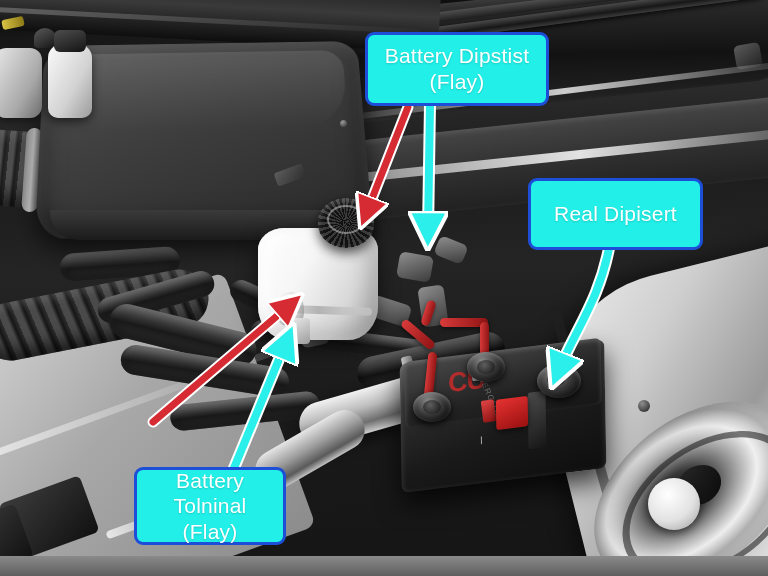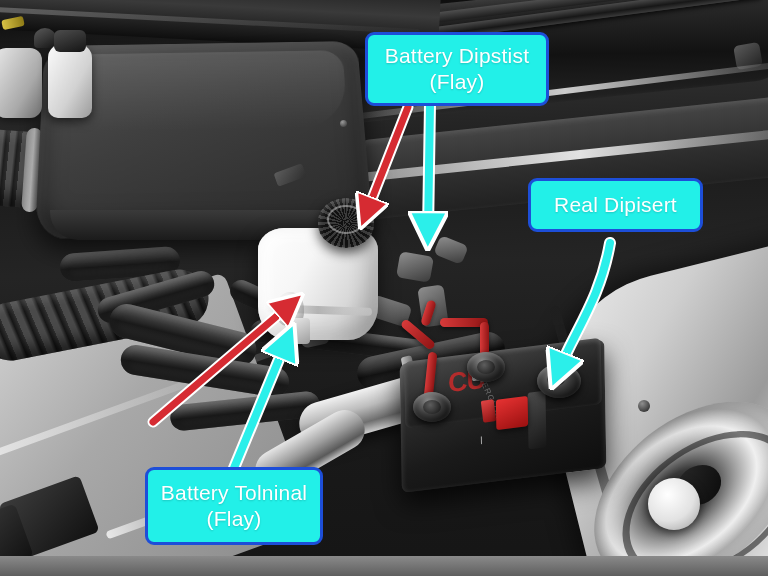--- a/index.html
+++ b/index.html
@@ -397,22 +397,22 @@
     text-align:center;
     font-size:21px;
     line-height:1.22;
     padding:8px 12px;
     box-sizing:border-box;
     text-shadow:0 1px 2px rgba(0,0,0,.18);
     display:flex;align-items:center;justify-content:center;
     letter-spacing:.2px;
   }
   #callout-dipstick{left:365px;top:32px;width:184px;height:74px;}
-  #callout-dispenser{left:528px;top:178px;width:175px;height:54px;}
-  #callout-terminal{left:145px;top:467px;width:178px;height:78px;}
+  #callout-dispenser{left:528px;top:178px;width:175px;height:72px;}
+  #callout-terminal{left:134px;top:467px;width:152px;height:78px;}
 
   svg.arrows{position:absolute;inset:0;width:768px;height:576px;pointer-events:none;}
 </style>
 </head>
 <body>
 
 <div id="stage">
 
   <div class="photo">
     <div class="bg-base"></div>

